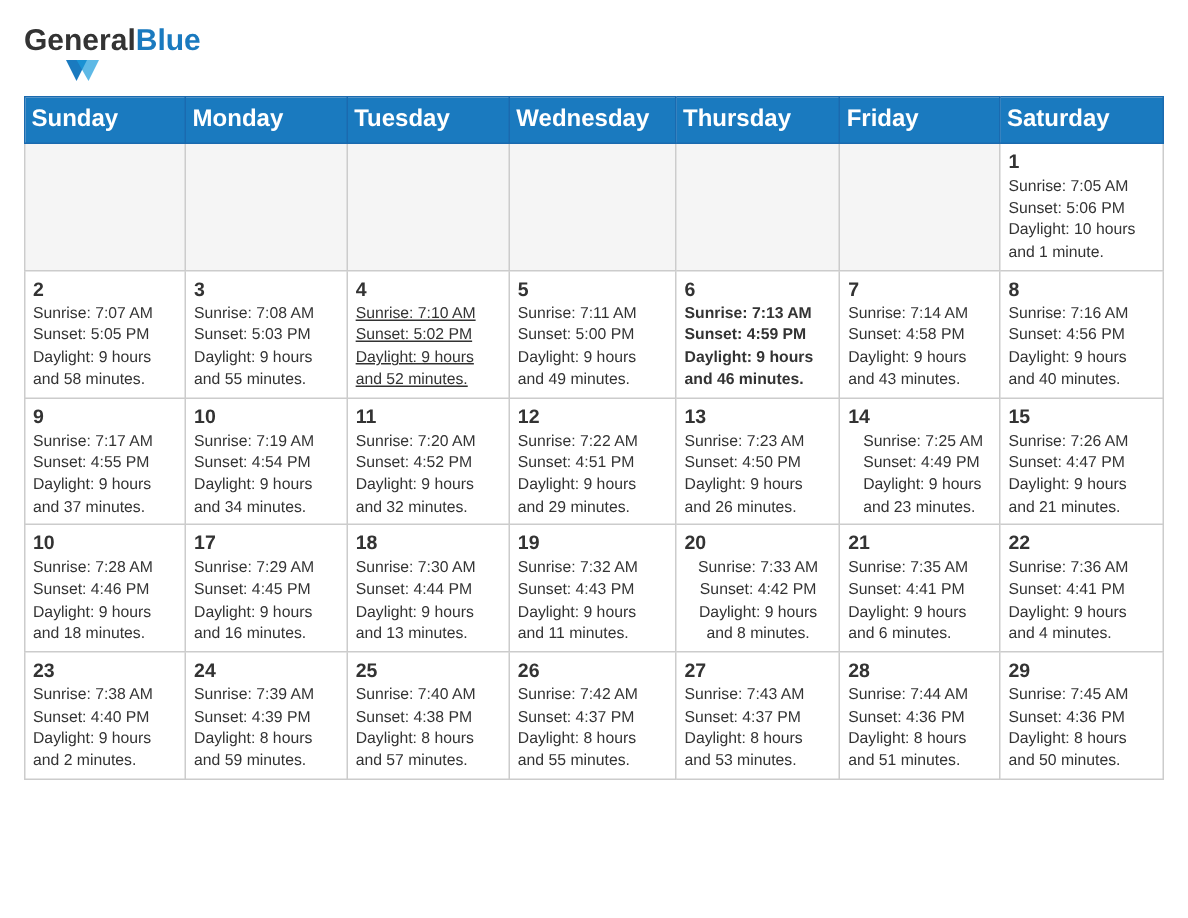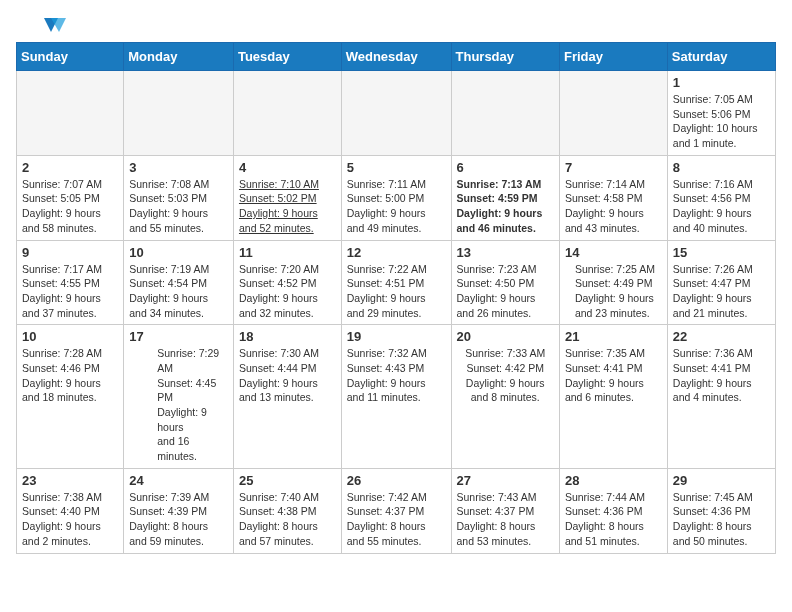--- a/index.html
+++ b/index.html
@@ -35,21 +35,21 @@
       margin-top: 2px;
     }
     .calendar {
       width: 100%;
       border-collapse: collapse;
       border: 1px solid #ccc;
     }
     .calendar th {
       background-color: #1a7abf;
       color: #fff;
-      font-size: 13px;
+      font-size: 16px;
       font-weight: bold;
       padding: 6px 4px;
       text-align: left;
       border: 1px solid #1a6aaf;
     }
     .calendar td {
       border: 1px solid #ccc;
       vertical-align: top;
       padding: 4px 5px;
       width: 113px;
@@ -72,20 +72,23 @@
       font-size: 10.5px;
       line-height: 1.4;
       color: #333;
     }
   </style>
 </head>
 <body>
 
 <div class="header">
   <div class="logo">
+    <div style="font-size:20px; font-weight:bold; color:#333; line-height:1.1;">
+      <span style="color:#333;">General</span><span style="color:#1a7abf;">Blue</span>
+    </div>
     <svg width="55" height="18" viewBox="0 0 55 18">
       <polygon points="28,2 42,2 35,16" fill="#1a7abf"></polygon>
       <polygon points="35,2 50,2 43,16" fill="#1a9bdc" opacity="0.7"></polygon>
     </svg>
   </div>
   <div class="title-section">
     <div class="month-year"></div>
     <div class="location"></div>
   </div>
 </div>
@@ -223,21 +226,21 @@
       <tr>
         <td>
           <span class="day-number">10</span>
           <div class="day-info" style="white-space: pre-line;">Sunrise: 7:28 AM
 Sunset: 4:46 PM
 Daylight: 9 hours
 and 18 minutes.</div>
         </td>
         <td>
           <span class="day-number">17</span>
-          <div class="day-info" style="white-space: pre-line; margin-left: 28px;">Sunrise: 7:29 AM
+          <div class="day-info" style="white-space: pre-line;">Sunrise: 7:29 AM
 Sunset: 4:45 PM
 Daylight: 9 hours
 and 16 minutes.</div>
         </td>
         <td>
           <span class="day-number">18</span>
           <div class="day-info" style="white-space: pre-line;">Sunrise: 7:30 AM
 Sunset: 4:44 PM
 Daylight: 9 hours
 and 13 minutes.</div>

